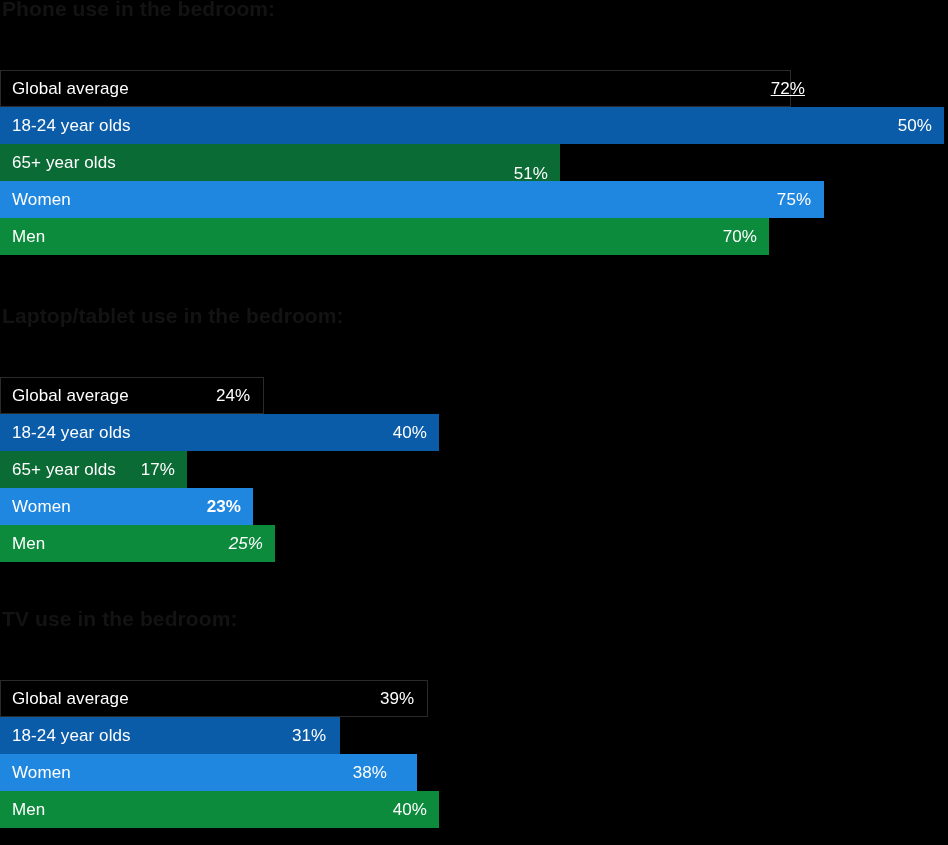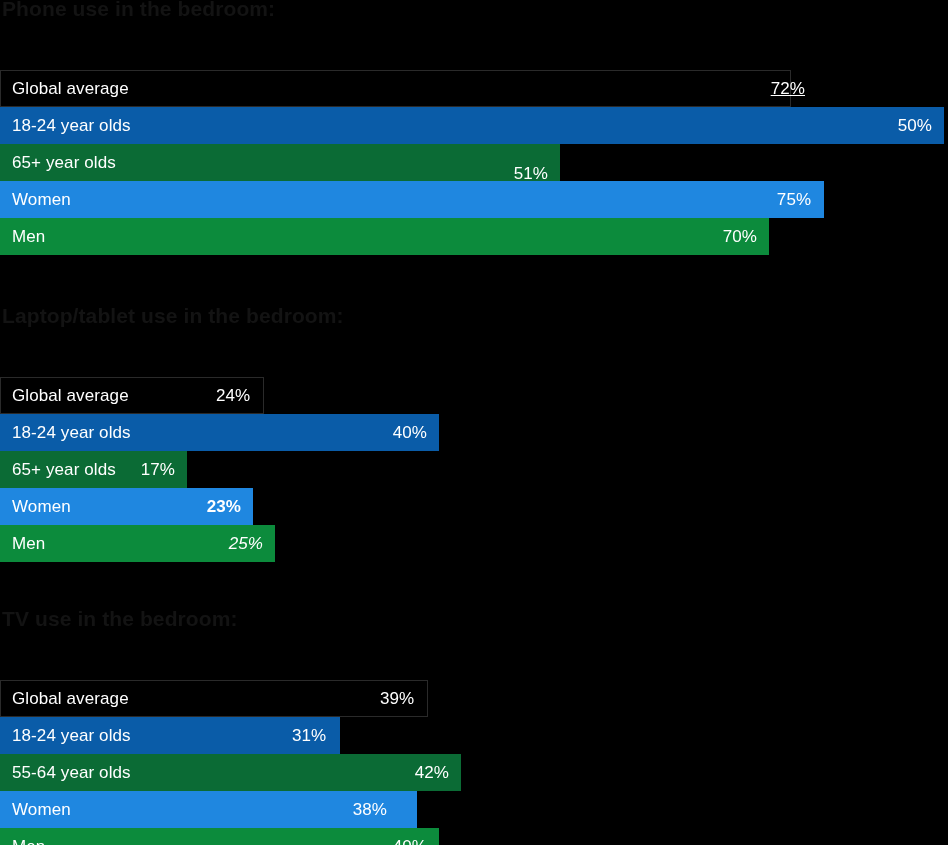--- a/index.html
+++ b/index.html
@@ -161,25 +161,20 @@
           <div class="bar baseline" style="width: 428px;"></div>
           <span class="row-label">Global average</span>
           <span class="row-value" style="left: 380px; width: 36px; ">39%</span>
         </div>
         <div class="row">
           <div class="bar" style="width: 340px; background: rgb(10, 92, 168);"></div>
           <span class="row-label">18-24 year olds</span>
           <span class="row-value" style="left: 292px; width: 36px; text-align: left;">31%</span>
         </div>
         <div class="row">
-          <div class="bar" style="width: 461px; background: rgb(11, 107, 53);"></div>
-          <span class="row-label">55-64 year olds</span>
-          <span class="row-value" style="left: 413px; width: 36px; text-align: right;">42%</span>
-        </div>
-        <div class="row">
           <div class="bar" style="width: 417px; background: rgb(31, 135, 224);"></div>
           <span class="row-label">Women</span>
           <span class="row-value" style="left: 351px; width: 36px; text-align: right;">38%</span>
         </div>
         <div class="row">
           <div class="bar" style="width: 439px; background: rgb(12, 139, 60);"></div>
           <span class="row-label">Men</span>
           <span class="row-value" style="left: 391px; width: 36px; text-align: right;">40%</span>
         </div>
       </div>

